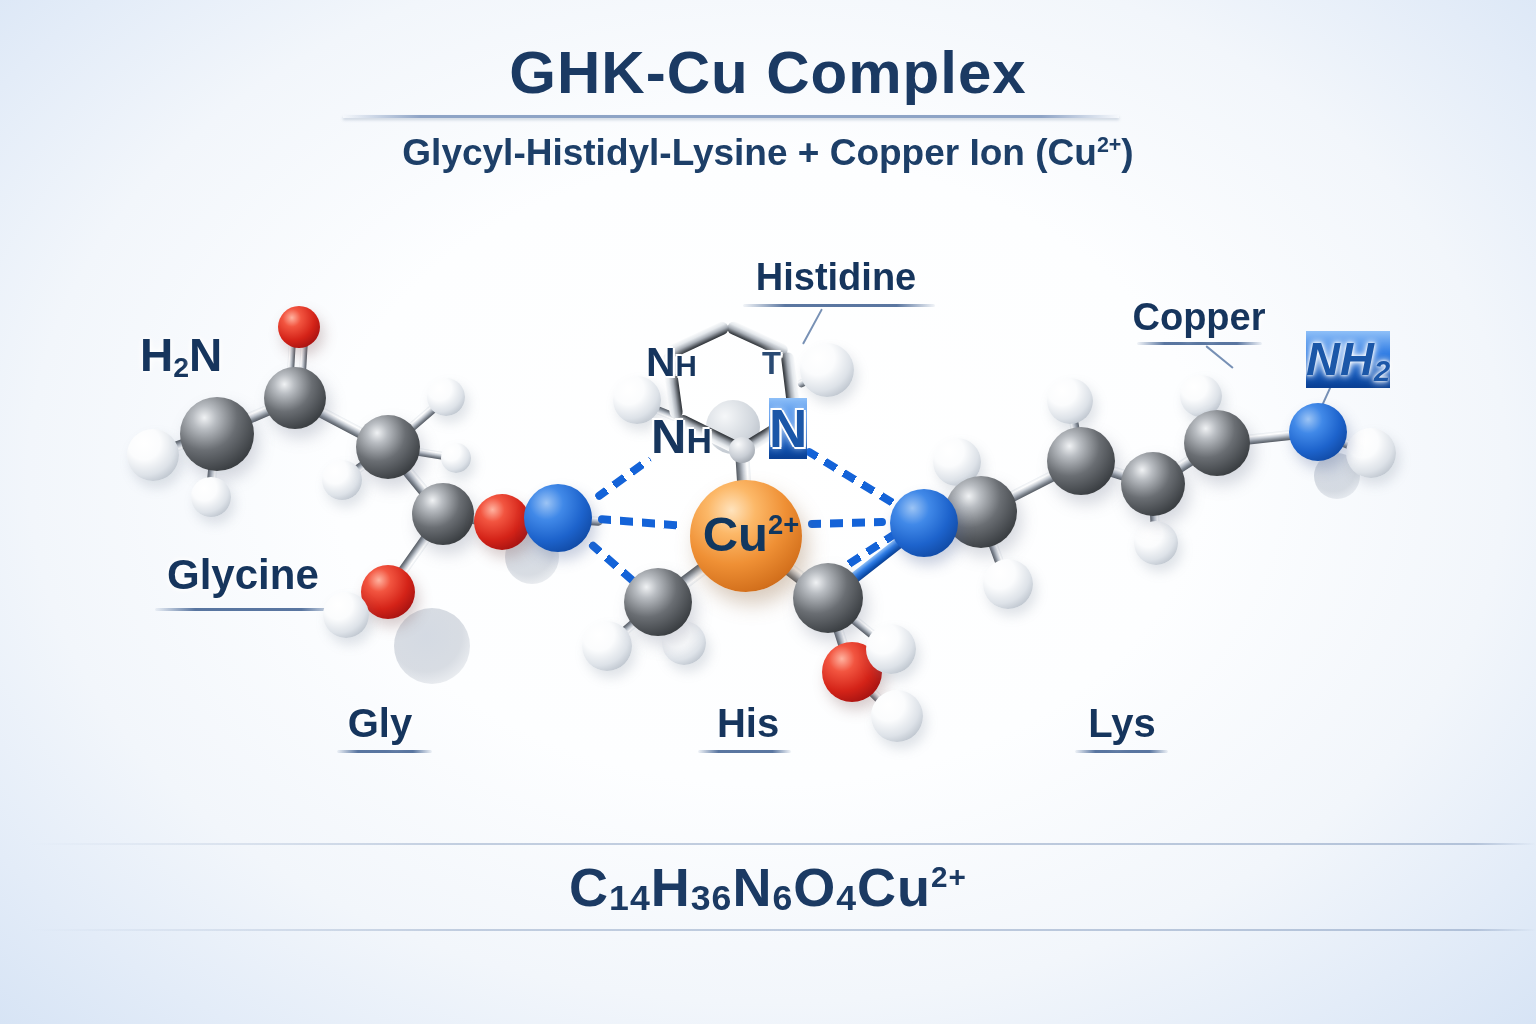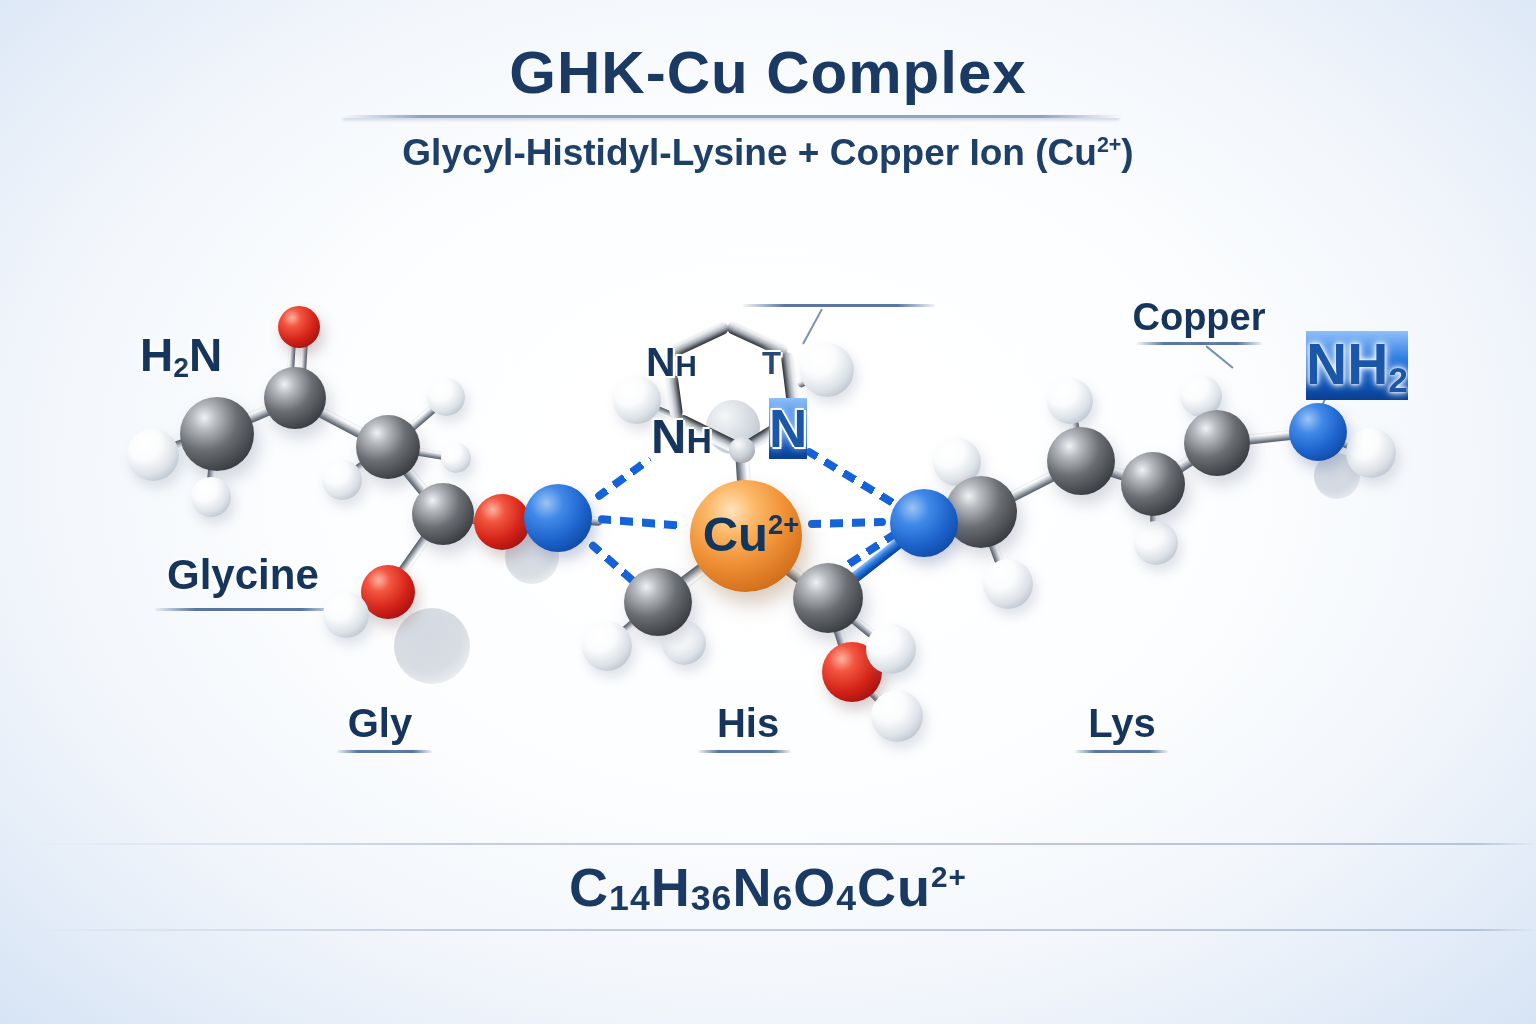--- a/index.html
+++ b/index.html
@@ -169,23 +169,24 @@
       <div class="atom el-H" style="left: 1047px; top: 378px; width: 46px; height: 46px;"></div>
       <div class="atom el-C" style="left: 1047px; top: 427px; width: 68px; height: 68px;"></div>
       <div class="atom el-H" style="left: 1134px; top: 521px; width: 44px; height: 44px;"></div>
       <div class="atom el-C" style="left: 1121px; top: 452px; width: 64px; height: 64px;"></div>
       <div class="atom el-H" style="left: 1180px; top: 375px; width: 42px; height: 42px;"></div>
       <div class="atom el-C" style="left: 1184px; top: 410px; width: 66px; height: 66px;"></div>
       <div class="atom el-H" style="left: 1346px; top: 428px; width: 50px; height: 50px;"></div>
       <div class="atom el-N" style="left: 1289px; top: 403px; width: 58px; height: 58px;"></div>
     </div>
 
+  <div class="mlabel center" style="left:836px;top:256px;font-size:38px;">Histidine</div>
   <div class="mlabel center" style="left:1199px;top:296px;font-size:38px;">Copper</div>
   <div class="mlabel" style="left:140px;top:328px;font-size:46px;"><span>H</span><sub>2</sub><span>N</span></div>
-  <div class="mlabel blue" style="left:1306px;top:331px;font-size:57px;"><span>NH</span><sub>2</sub></div>
+  <div class="mlabel blue" style="left:1306px;top:331px;font-size:47px;font-style:italic;"><span>NH</span><sub>2</sub></div>
   <div class="mlabel" style="left:167px;top:551px;font-size:42px;">Glycine</div>
 
   <div class="mlabel outline" style="left:646px;top:339px;font-size:41px;"><span>N</span><span class="small">H</span></div>
   <div class="mlabel outline" style="left:762px;top:346px;font-size:31px;color:#2a4a73;">T</div>
   <div class="mlabel outline" style="left:651px;top:408px;font-size:49px;"><span>N</span><span class="small">H</span></div>
   <div class="mlabel outline blue" style="left:769px;top:398px;font-size:53px;">N</div>
 
   <div class="mlabel center" style="left:751px;top:506px;font-size:49px;color:#11375f;text-shadow:none;"><span>Cu</span><sup>2+</sup></div>
 
   <div class="mlabel center" style="left:380px;top:701px;font-size:40px;">Gly</div>

